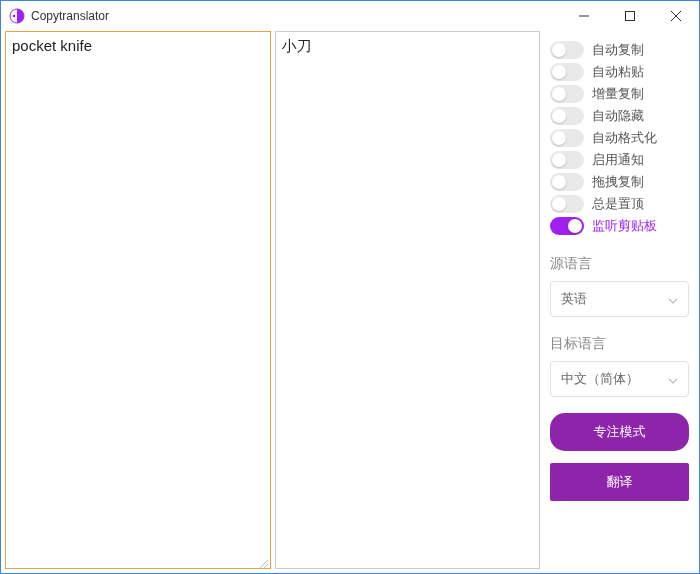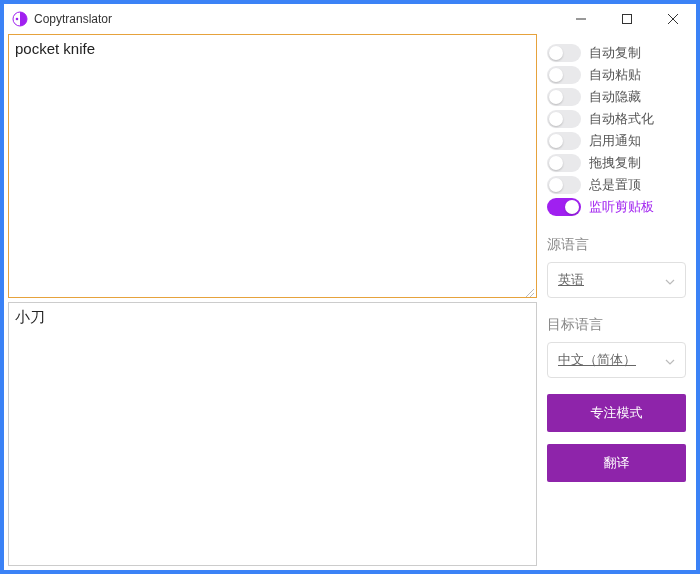--- a/index.html
+++ b/index.html
@@ -1,43 +1,43 @@
 <!DOCTYPE html>
 <html><head>
 <meta charset="utf-8">
 <style>
   * { box-sizing: border-box; margin: 0; padding: 0; }
   html, body { width: 700px; height: 574px; font-family: "Microsoft YaHei", "Segoe UI", Arial, sans-serif; font-size: 13px; background: #fff; overflow: hidden; }
-  .window { width: 700px; height: 574px; border: 4px solid #3b82f6; background: #fff; display: flex; flex-direction: column; }
+  .window { width: 700px; height: 574px; border: 1px solid #3b82f6; background: #fff; display: flex; flex-direction: column; }
   .titlebar { height: 30px; display: flex; align-items: center; padding: 0 0 0 8px; background: #fff; }
   .titlebar .app-icon { width: 16px; height: 16px; margin-right: 6px; }
   .titlebar .title { font-size: 12px; color: #333; flex: 0 0 auto; }
   .titlebar .spacer { flex: 1; }
   .win-controls { display: flex; height: 100%; }
   .win-btn { width: 46px; height: 30px; display: flex; align-items: center; justify-content: center; color: #333; }
   .win-btn svg { display: block; }
   .body { flex: 1; display: flex; overflow: hidden; }
-  .left { flex: 1; display: flex; flex-direction: column; padding: 0 4px 4px 4px; gap: 4px; }
+  .left { flex: 1; display: flex; flex-direction: row; padding: 0 4px 4px 4px; gap: 4px; }
   .ta-wrap { position: relative; flex: 1; }
   .ta { width: 100%; height: 100%; resize: none; border: 1px solid #e6a23c; outline: none; font-family: inherit; font-size: 15px; padding: 4px 6px; color: #222; line-height: 1.3; }
   .ta.output { border: 1px solid #ccc; }
   .resize-grip { position: absolute; right: 3px; bottom: 3px; width: 10px; height: 10px; pointer-events: none; }
   .right { width: 155px; padding: 8px 10px 10px 6px; display: flex; flex-direction: column; gap: 6px; overflow-y: auto; }
   .toggle-row { display: flex; align-items: center; gap: 8px; height: 22px; }
   .toggle { width: 34px; height: 18px; border-radius: 9px; background: #e9e9eb; position: relative; flex-shrink: 0; }
   .toggle .knob { position: absolute; width: 14px; height: 14px; border-radius: 50%; background: #fff; top: 2px; left: 2px; box-shadow: 0 1px 2px rgba(0,0,0,0.2); }
   .toggle.on { background: #a020f0; }
   .toggle.on .knob { left: 18px; }
   .toggle-label { font-size: 13px; color: #555; }
   .toggle-label.on { color: #a020f0; }
   .section-label { font-size: 14px; color: #888; margin-top: 12px; margin-bottom: 2px; }
-  .select { border: 1px solid #e0e0e0; border-radius: 4px; height: 36px; display: flex; align-items: center; justify-content: space-between; padding: 0 10px; color: #666; font-size: 13px; background: #fff; text-decoration: underline; }
+  .select { border: 1px solid #e0e0e0; border-radius: 4px; height: 36px; display: flex; align-items: center; justify-content: space-between; padding: 0 10px; color: #666; font-size: 13px; background: #fff; }
   .select .chev { color: #bbb; }
   .action-btn { background: #8e24aa; color: #fff; height: 38px; border: none; border-radius: 2px; font-size: 13px; display: flex; align-items: center; justify-content: center; margin-top: 6px; }
-  .action-btn:first-of-type { margin-top: 10px; }
+  .action-btn:first-of-type { margin-top: 10px; border-radius: 15px; }
 </style>
 </head>
 <body>
 
 <div class="window">
   <div class="titlebar">
     <span class="app-icon">
       <svg viewBox="0 0 16 16" width="16" height="16">
         <circle cx="8" cy="8" r="7" fill="#fff" stroke="#a020f0" stroke-width="1"></circle>
         <path d="M8 1 A7 7 0 0 1 8 15 Z" fill="#a020f0"></path>
@@ -93,20 +93,26 @@
           <div class="toggle-row">
             <div class="toggle">
               <div class="knob"></div>
             </div>
             <span class="toggle-label">自动粘贴</span>
           </div>
           <div class="toggle-row">
             <div class="toggle">
               <div class="knob"></div>
             </div>
+            <span class="toggle-label">增量复制</span>
+          </div>
+          <div class="toggle-row">
+            <div class="toggle">
+              <div class="knob"></div>
+            </div>
             <span class="toggle-label">自动隐藏</span>
           </div>
           <div class="toggle-row">
             <div class="toggle">
               <div class="knob"></div>
             </div>
             <span class="toggle-label">自动格式化</span>
           </div>
           <div class="toggle-row">
             <div class="toggle">

